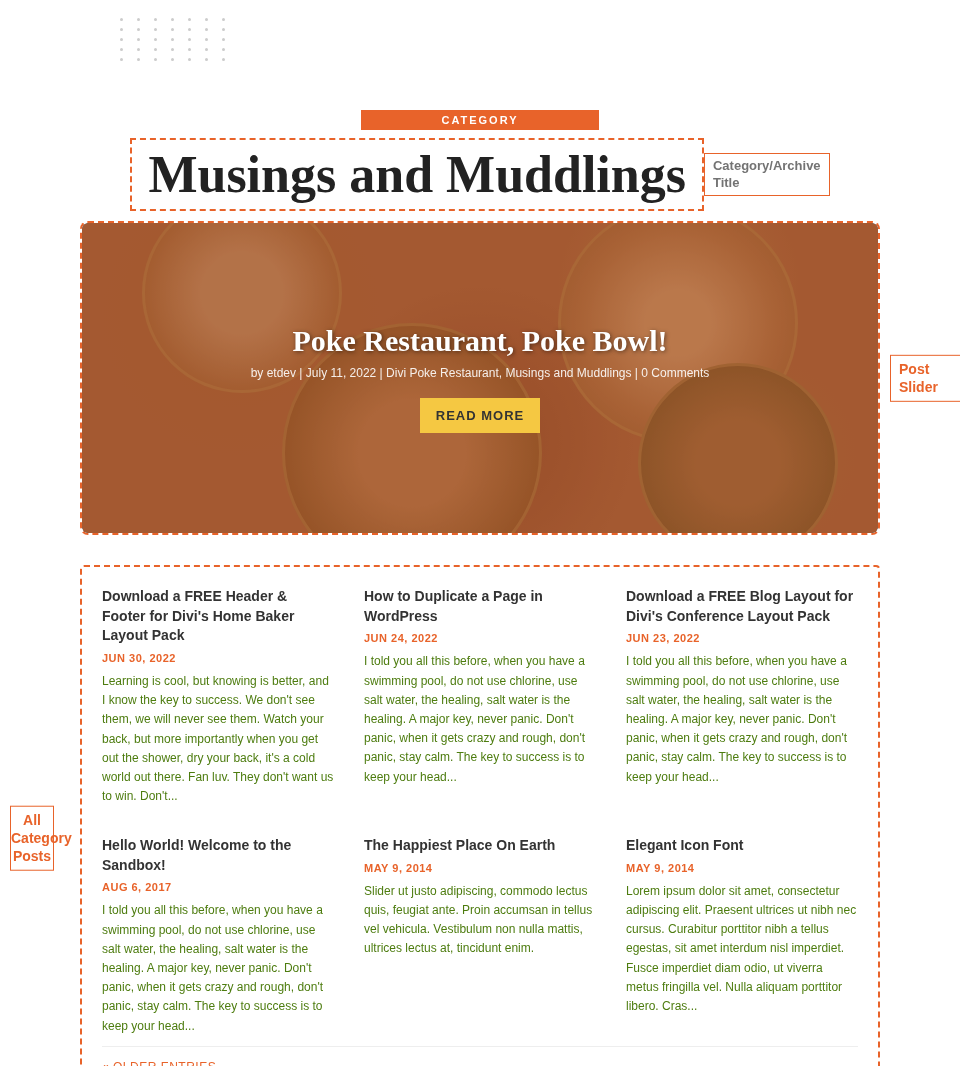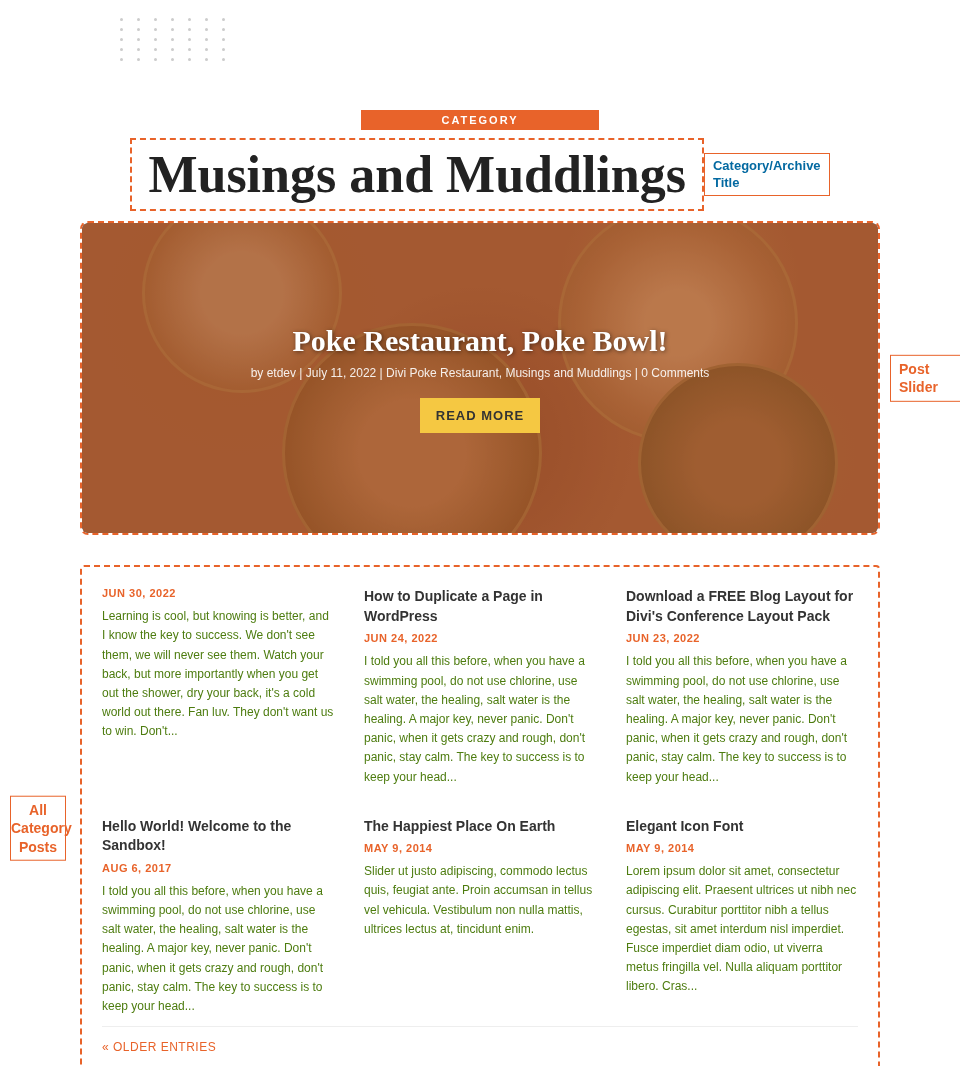--- a/index.html
+++ b/index.html
@@ -63,21 +63,21 @@
     .page-title {
       font-family: Georgia, serif;
       font-size: 52px;
       font-weight: bold;
       color: #222;
       border: 2px dashed #e8632a;
       padding: 6px 16px;
       line-height: 1.1;
     }
     .annotation-title {
-      color: #0369a1;
+      color: #737373;
       font-family: Arial, sans-serif;
       font-size: 13px;
       font-weight: bold;
       line-height: 1.3;
       text-align: left;
       border: 1.5px solid #e8632a;
       padding: 4px 8px;
       white-space: nowrap;
     }
 
@@ -200,21 +200,21 @@
       top: 50%;
       transform: translateY(-50%);
       color: #e8632a;
       font-family: Arial, sans-serif;
       font-size: 14px;
       font-weight: bold;
       line-height: 1.3;
       text-align: center;
       border: 1.5px solid #e8632a;
       padding: 4px 0;
-      width: 56px;
+      width: 44px;
     }
     .posts-grid {
       display: grid;
       grid-template-columns: repeat(3, 1fr);
       gap: 20px 30px;
     }
     .post-card {
       padding-bottom: 10px;
     }
     .post-card-title {
@@ -325,20 +325,21 @@
     </div>
     <div class="annotation-slider">Post<br>Slider</div>
   </div>
 </div>
 
 <div style="position:relative; margin: 0 80px 30px 80px;">
   <div class="posts-section" style="margin:0;">
     <div class="posts-grid">
 
       <div class="post-card">
+        <div class="post-card-title">Download a FREE Header &amp; Footer for Divi's Home Baker Layout Pack</div>
         <div class="post-card-date">JUN 30, 2022</div>
         <div class="post-card-excerpt">Learning is cool, but knowing is better, and I know the key to success. We don't see them, we will never see them. Watch your back, but more importantly when you get out the shower, dry your back, it's a cold world out there. Fan luv. They don't want us to win. Don't...</div>
       </div>
 
       <div class="post-card">
         <div class="post-card-title">How to Duplicate a Page in WordPress</div>
         <div class="post-card-date">JUN 24, 2022</div>
         <div class="post-card-excerpt">I told you all this before, when you have a swimming pool, do not use chlorine, use salt water, the healing, salt water is the healing. A major key, never panic. Don't panic, when it gets crazy and rough, don't panic, stay calm. The key to success is to keep your head...</div>
       </div>
 

